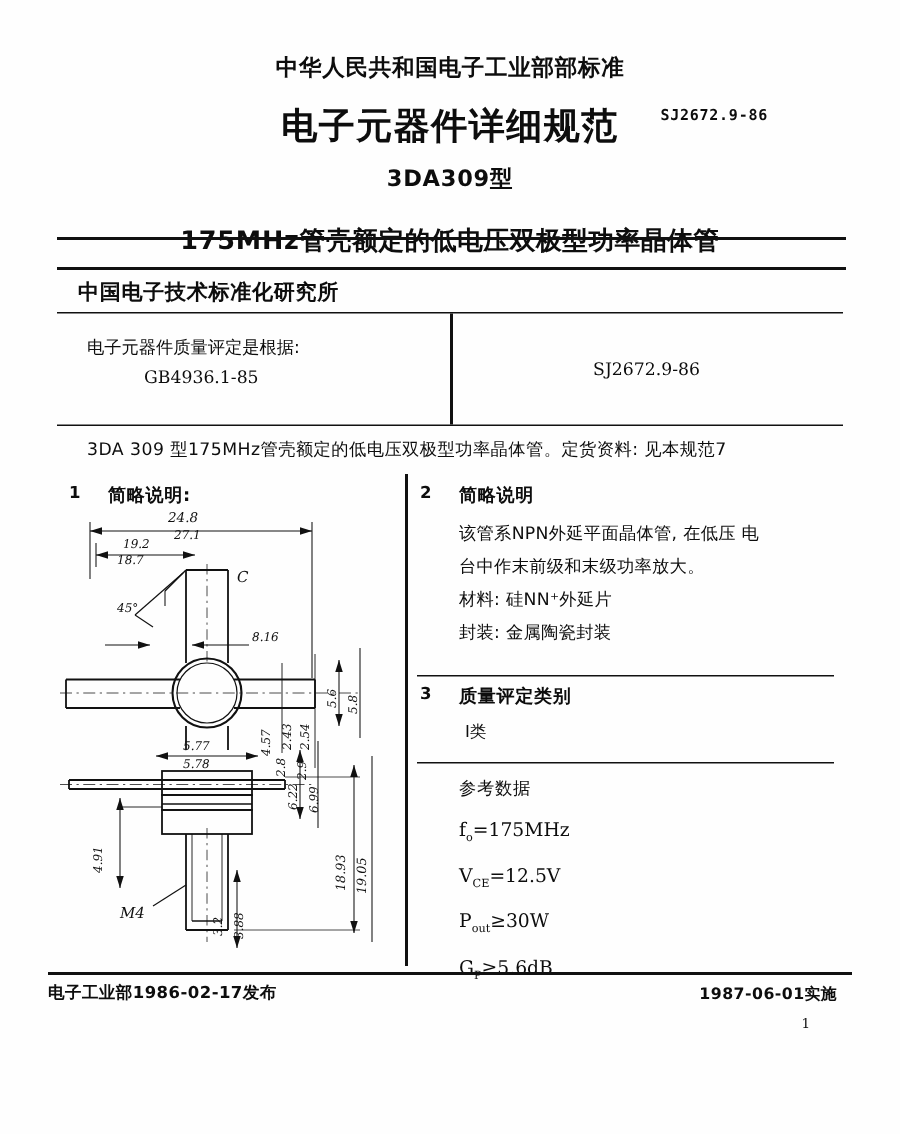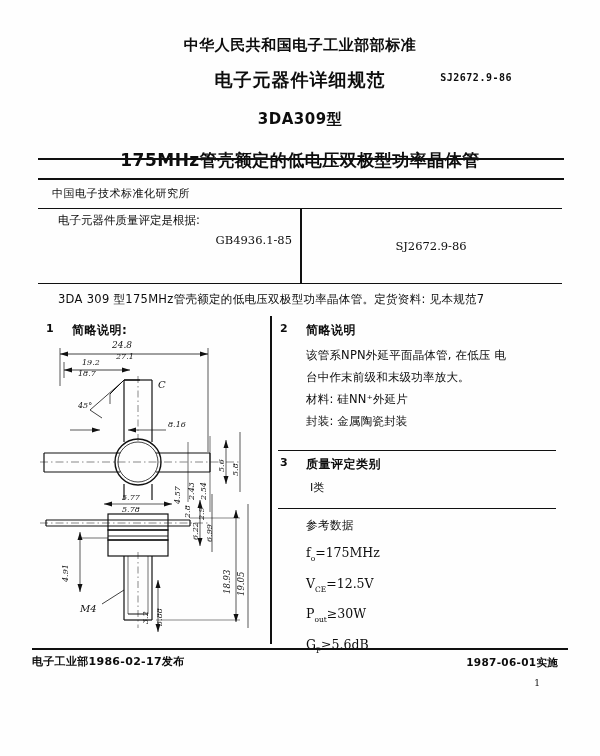--- a/index.html
+++ b/index.html
@@ -37,21 +37,21 @@
     position: absolute;
     left: 0; top: 68px;
     width: 600px;
   }
   .title-row {
     position: relative;
     text-align: center;
     height: 26px;
   }
   .t-main {
-    font-size: 18px;
+    font-size: 24px;
     font-weight: bold;
     letter-spacing: 1px;
     font-family: Liberation Mono, monospace;
   }
   .std-no {
     position: absolute;
     right: 88px;
     top: 4px;
     font-size: 10px;
     font-weight: bold;
@@ -77,22 +77,22 @@
     position: absolute;
     background: #111;
   }
   .rule-a { left: 38px; top: 158px; width: 526px; height: 2px; }
   .rule-b { left: 38px; top: 178px; width: 526px; height: 1.5px; }
 
   
   .institute {
     position: absolute;
     left: 52px; top: 186px;
-    font-size: 11px;
-    font-weight: normal;
+    font-size: 14px;
+    font-weight: bold;
     letter-spacing: 0.5px;
   }
 
   
   .basis-box {
     position: absolute;
     left: 38px; top: 208px;
     width: 524px;
     height: 74px;
     border-top: 1.5px solid #111;
@@ -100,27 +100,27 @@
   }
   .basis-divider {
     position: absolute;
     left: 262px; top: 0;
     width: 1.5px;
     height: 74px;
     background: #111;
   }
   .basis-left {
     position: absolute;
-    left: 14px; top: 1px;
+    left: 14px; top: 12px;
     width: 240px;
     font-size: 11.5px;
     line-height: 20px;
   }
   .basis-left .l1 { text-align: left; padding-left: 6px; }
-  .basis-left .l2 { text-align: right; padding-left: 44px; font-family: "DejaVu Serif","Liberation Serif",serif; }
+  .basis-left .l2 { text-align: left; padding-left: 44px; font-family: "DejaVu Serif","Liberation Serif",serif; }
   .basis-left .l3 { text-align: left; padding-left: 6px; }
   .basis-right {
     position: absolute;
     left: 262px; top: 0;
     width: 262px;
     height: 74px;
     display: flex;
     align-items: center;
     justify-content: center;
     font-size: 11.5px;

